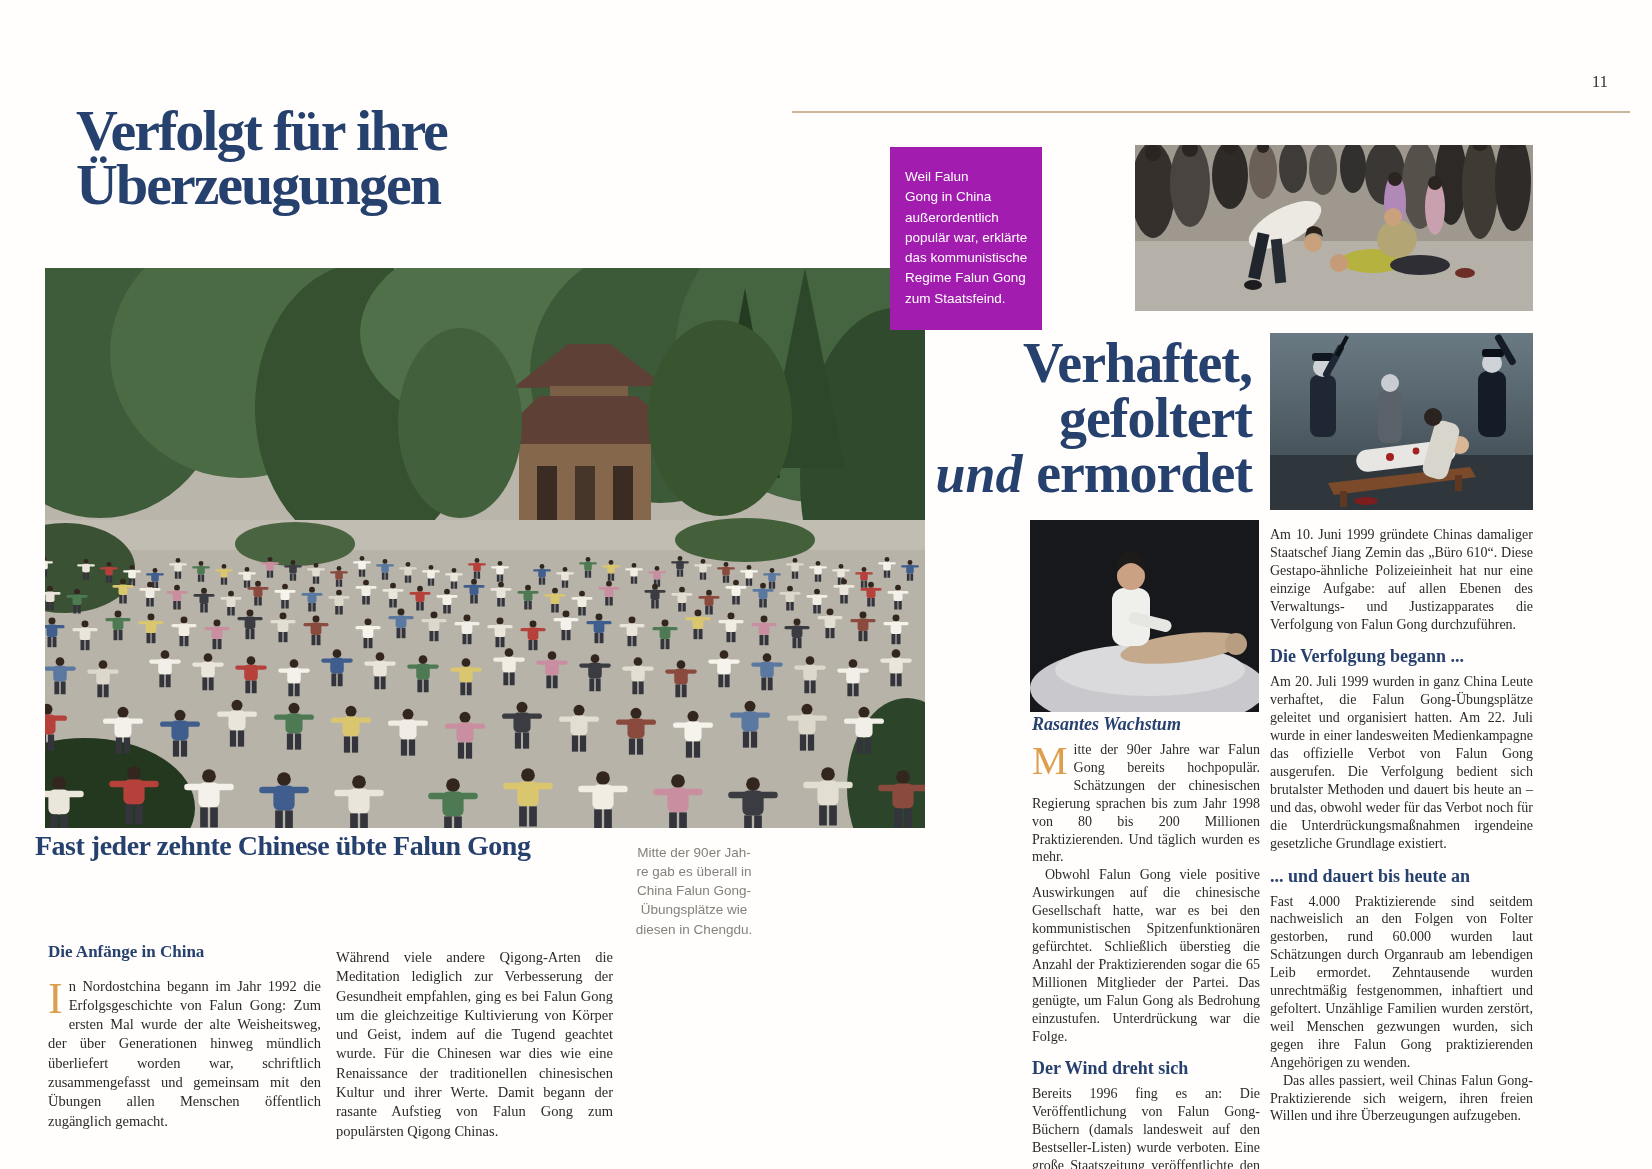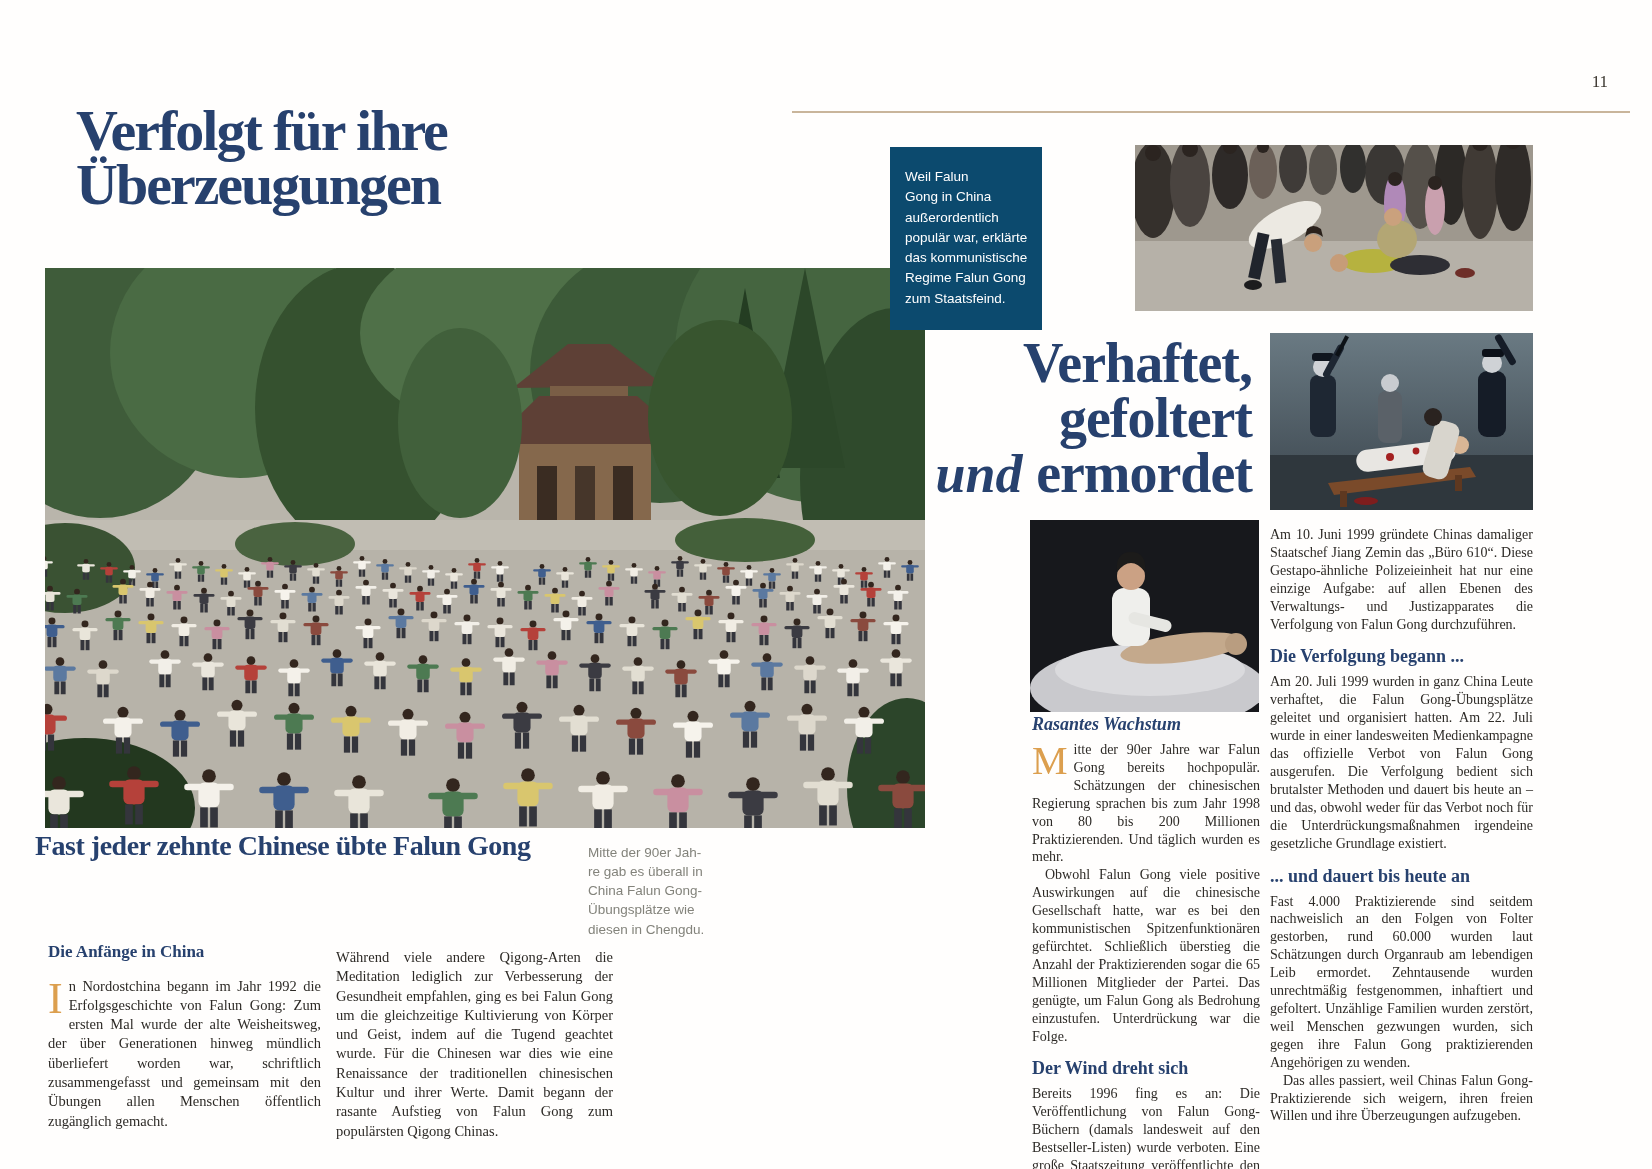--- a/index.html
+++ b/index.html
@@ -4,39 +4,39 @@
 <style>
   html,body{margin:0;padding:0;background:#e9e9e9;}
   .canvas{position:relative;width:1652px;height:1169px;background:#fffefd;
           font-family:"Liberation Serif",serif;overflow:hidden;}
   .abs{position:absolute;}
 
   
   .title-main{left:76px;top:104px;color:#27416e;font-weight:bold;font-size:58px;
               line-height:.93;letter-spacing:-2px;}
   .park-photo{left:45px;top:268px;width:880px;height:560px;}
-  .caption{left:588px;top:843px;width:212px;text-align:left;
+  .caption{left:588px;top:843px;width:212px;text-align:center;
            font-family:"Liberation Sans",sans-serif;font-size:13.5px;line-height:1.42;color:#83837b;}
   .left-heading{left:35px;top:830px;font-size:28px;font-weight:bold;color:#27416e;letter-spacing:-.5px;}
   .col{position:absolute;text-align:justify;color:#2d2a26;hyphens:auto;}
   .lcol{font-size:14.5px;line-height:1.33;}
   .lcol1{left:48px;top:941px;width:273px;}
   .lcol2{left:336px;top:948px;width:277px;}
   .subhead{font-weight:bold;color:#27416e;font-size:17px;margin:0 0 13px 0;text-align:left;}
   .rsubhead{font-weight:bold;color:#27416e;font-size:18px;margin:12px 0 5px 0;text-align:left;}
   .rsubhead.first{margin-top:0;font-style:italic;}
   .para{margin:0;}
   .para.indent{text-indent:13px;}
   .dropcap{float:left;color:#dc9f4e;font-size:44px;line-height:.8;margin:4px 6px 0 0;font-weight:normal;}
   .dropcap.m{font-size:40px;}
 
   
   .pagenum{left:1568px;top:72px;width:40px;text-align:right;font-size:17px;color:#3b362f;}
   .rule{left:792px;top:111px;width:838px;height:2px;background:#c9b59b;}
-  .bluebox{left:890px;top:147px;width:152px;height:183px;background:#0c4a6e;color:#ffffff;
+  .bluebox{left:890px;top:147px;width:152px;height:183px;background:#a21caf;color:#ffffff;
            font-family:"Liberation Sans",sans-serif;font-size:13.5px;line-height:1.5;
            padding:20px 12px 0 15px;box-sizing:border-box;z-index:5;overflow:hidden;}
   .photo-arrest{left:1135px;top:145px;width:398px;height:166px;}
   .photo-bench{left:1270px;top:333px;width:263px;height:177px;}
   .photo-woman{left:1030px;top:520px;width:229px;height:192px;}
   .right-title{left:900px;top:336px;width:352px;text-align:right;color:#27416e;
                font-weight:bold;font-size:56px;line-height:.98;letter-spacing:-1px;}
   .right-title .und{font-style:italic;font-size:54px;font-weight:bold;letter-spacing:0;}
   .rcol{font-size:14px;line-height:1.28;}
   .rcol1{left:1032px;top:713px;width:228px;}

